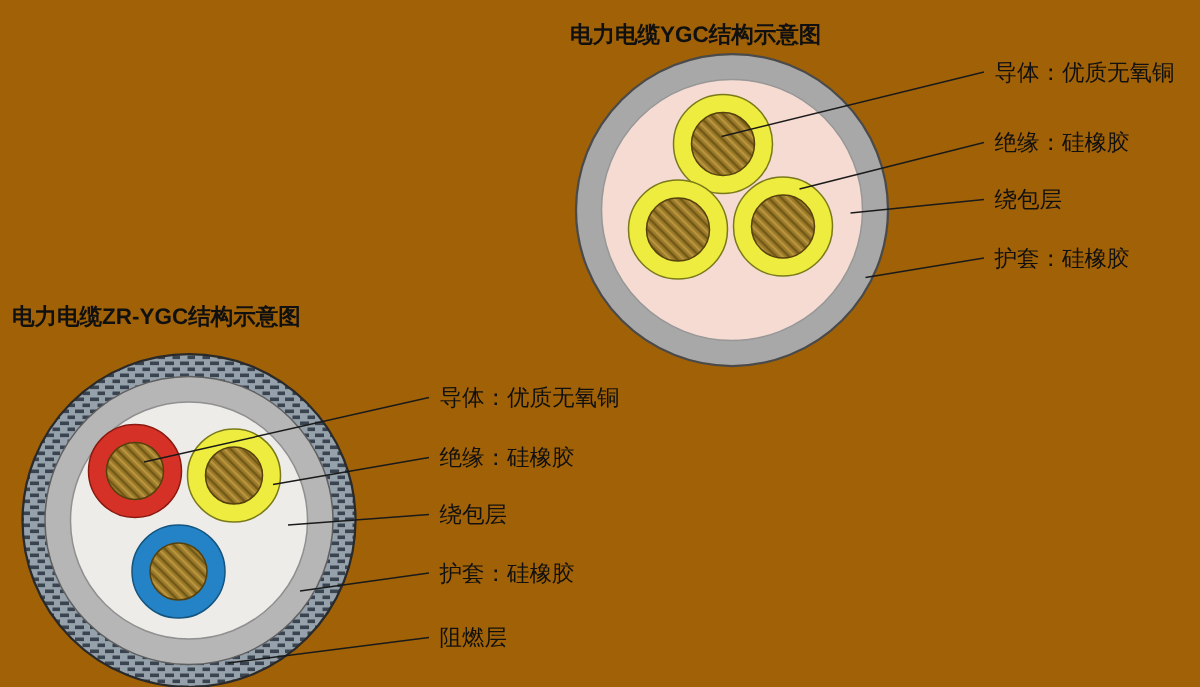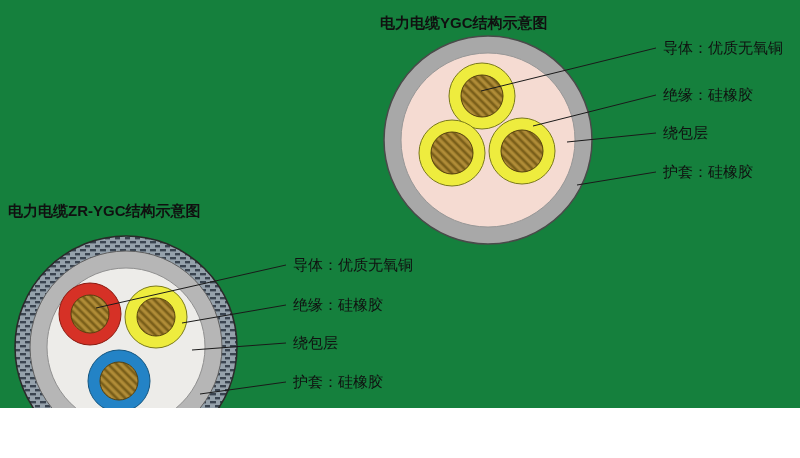--- a/index.html
+++ b/index.html
@@ -1,16 +1,16 @@
 <!DOCTYPE html>
 <html><head>
 <meta charset="utf-8">
 <style>
   html,body{margin:0;padding:0;background:#ffffff;}
-  .stage{position:relative;width:800px;height:408px;background:#15803d;overflow:hidden;}
+  .stage{position:relative;width:800px;height:458px;background:#a16207;overflow:hidden;}
   svg{display:block;}
   .diagram-title{font-family:"Liberation Sans",sans-serif;font-size:15px;font-weight:bold;fill:#101010;}
   .part-label{font-family:"Liberation Sans",sans-serif;font-size:15px;fill:#101010;}
   .leader{stroke:#1a1a1a;stroke-width:1;fill:none;}
 </style>
 </head>
 <body>
 
 <div class="stage">
 <svg width="800" height="458" viewBox="0 0 800 458">

